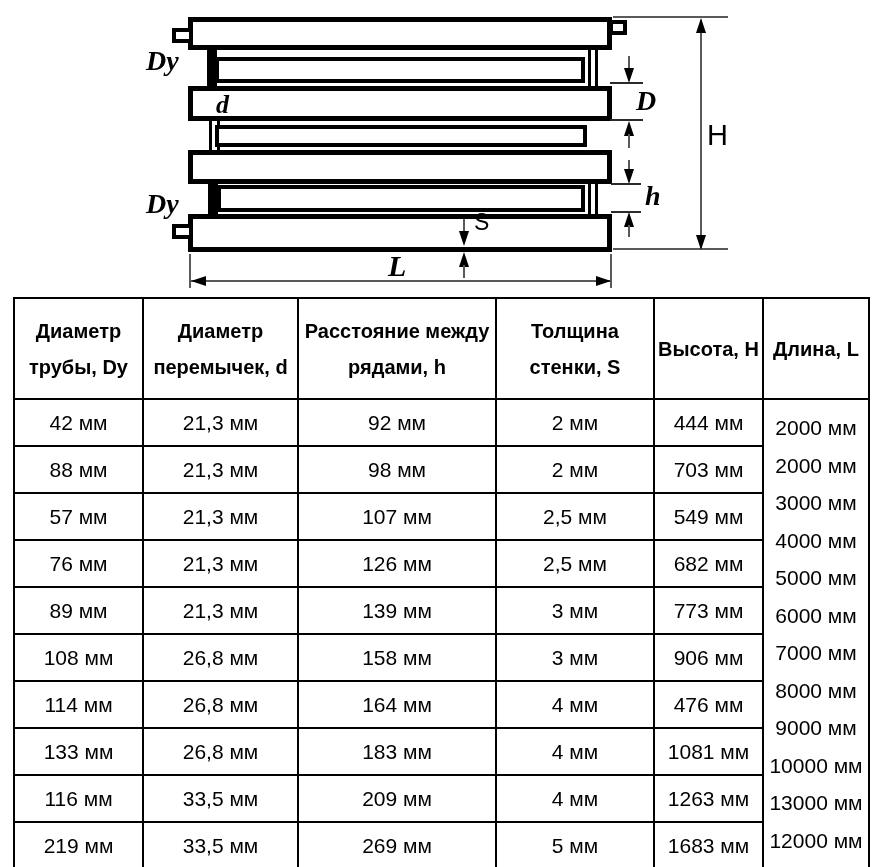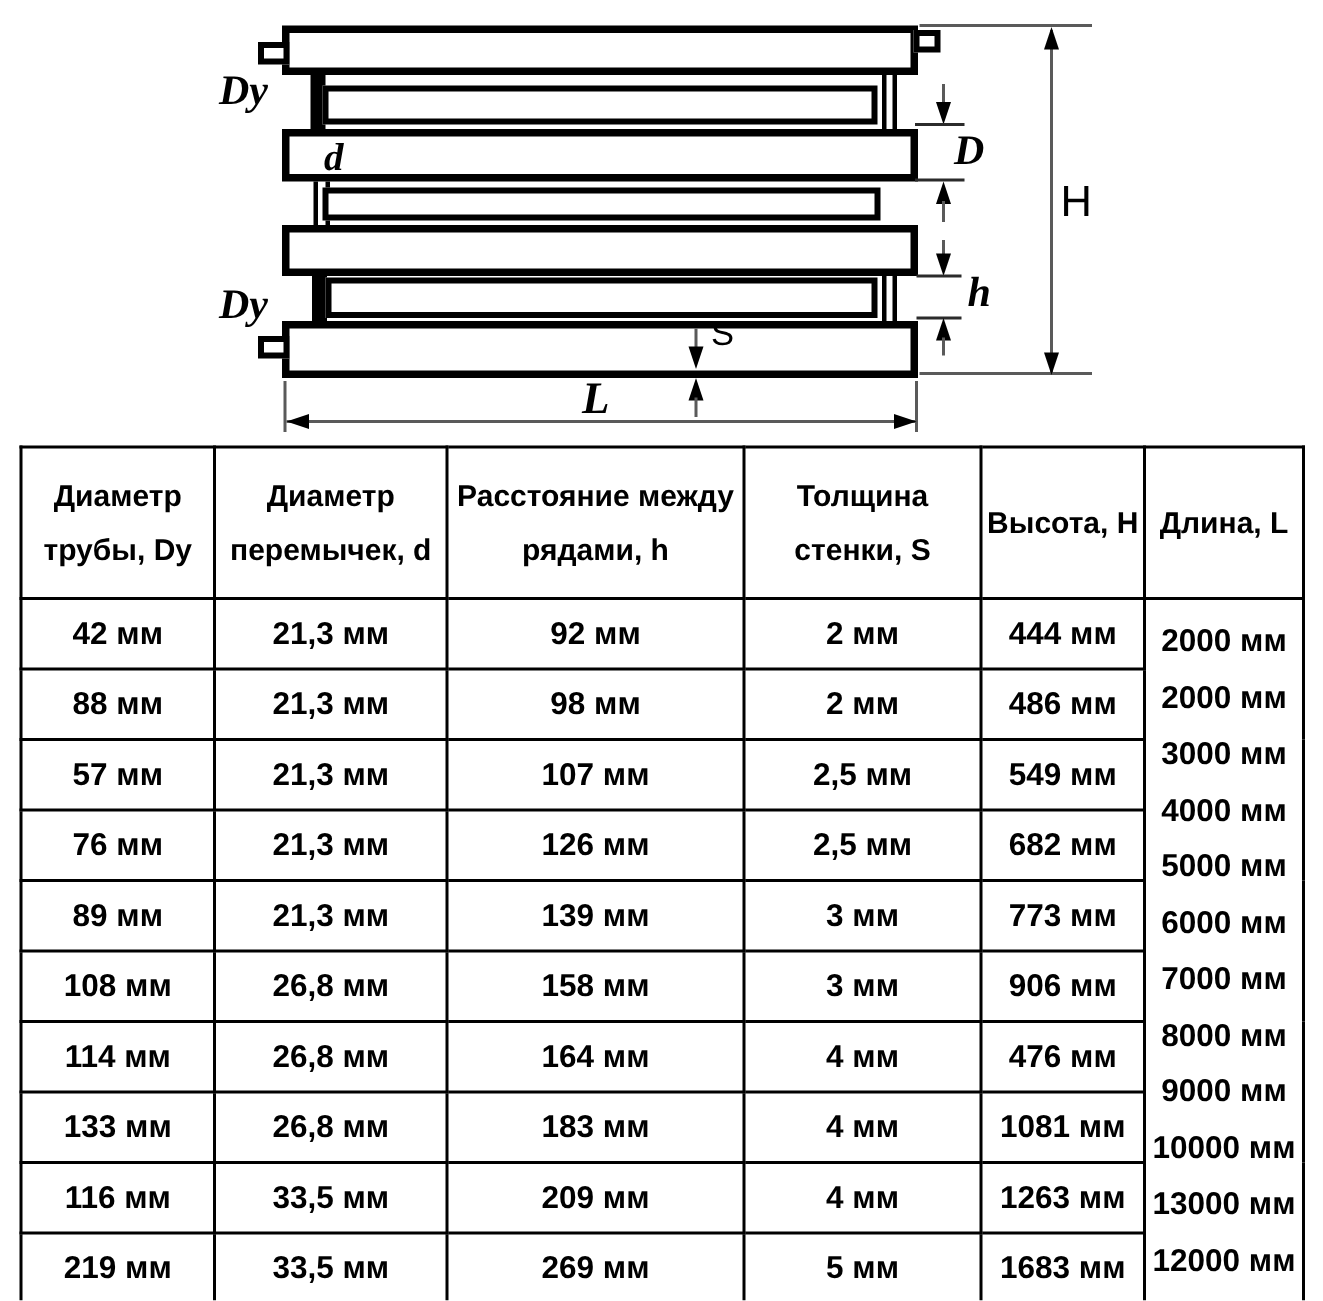--- a/index.html
+++ b/index.html
@@ -23,21 +23,21 @@
   .lbl{position:absolute;line-height:1;white-space:nowrap}
   .lbl-serif{font-family:"Liberation Serif",serif;font-weight:bold;font-style:italic}
   .lbl-sans{font-family:"Liberation Sans",sans-serif;font-weight:normal}
 
   
   table.dims{position:absolute;left:13px;top:297px;width:855px;border-collapse:collapse;
              table-layout:fixed;background:#fff}
   .dims th,.dims td{border:2px solid #000;text-align:center;vertical-align:middle;padding:0 2px;
                     overflow:hidden}
   .dims th{height:99px;font-size:20px;font-weight:bold;line-height:1.8}
-  .dims td{height:45px;font-size:21px;font-weight:bold}
+  .dims td{height:45px;font-size:21px;font-weight:normal}
   .dims td.length-cell{padding:0}
   .length-cell div{line-height:37.5px;font-size:21px;text-align:center}
 </style>
 </head>
 <body>
 
 <div class="page">
 
   <div class="diagram">
 
@@ -139,21 +139,21 @@
             <div>10000 мм</div>
             <div>13000 мм</div>
             <div>12000 мм</div>
           </td>
         </tr>
         <tr>
           <td>88 мм</td>
           <td>21,3 мм</td>
           <td>98 мм</td>
           <td>2 мм</td>
-          <td>486 мм</td>
+          <td>703 мм</td>
         </tr>
         <tr>
           <td>57 мм</td>
           <td>21,3 мм</td>
           <td>107 мм</td>
           <td>2,5 мм</td>
           <td>549 мм</td>
         </tr>
         <tr>
           <td>76 мм</td>

